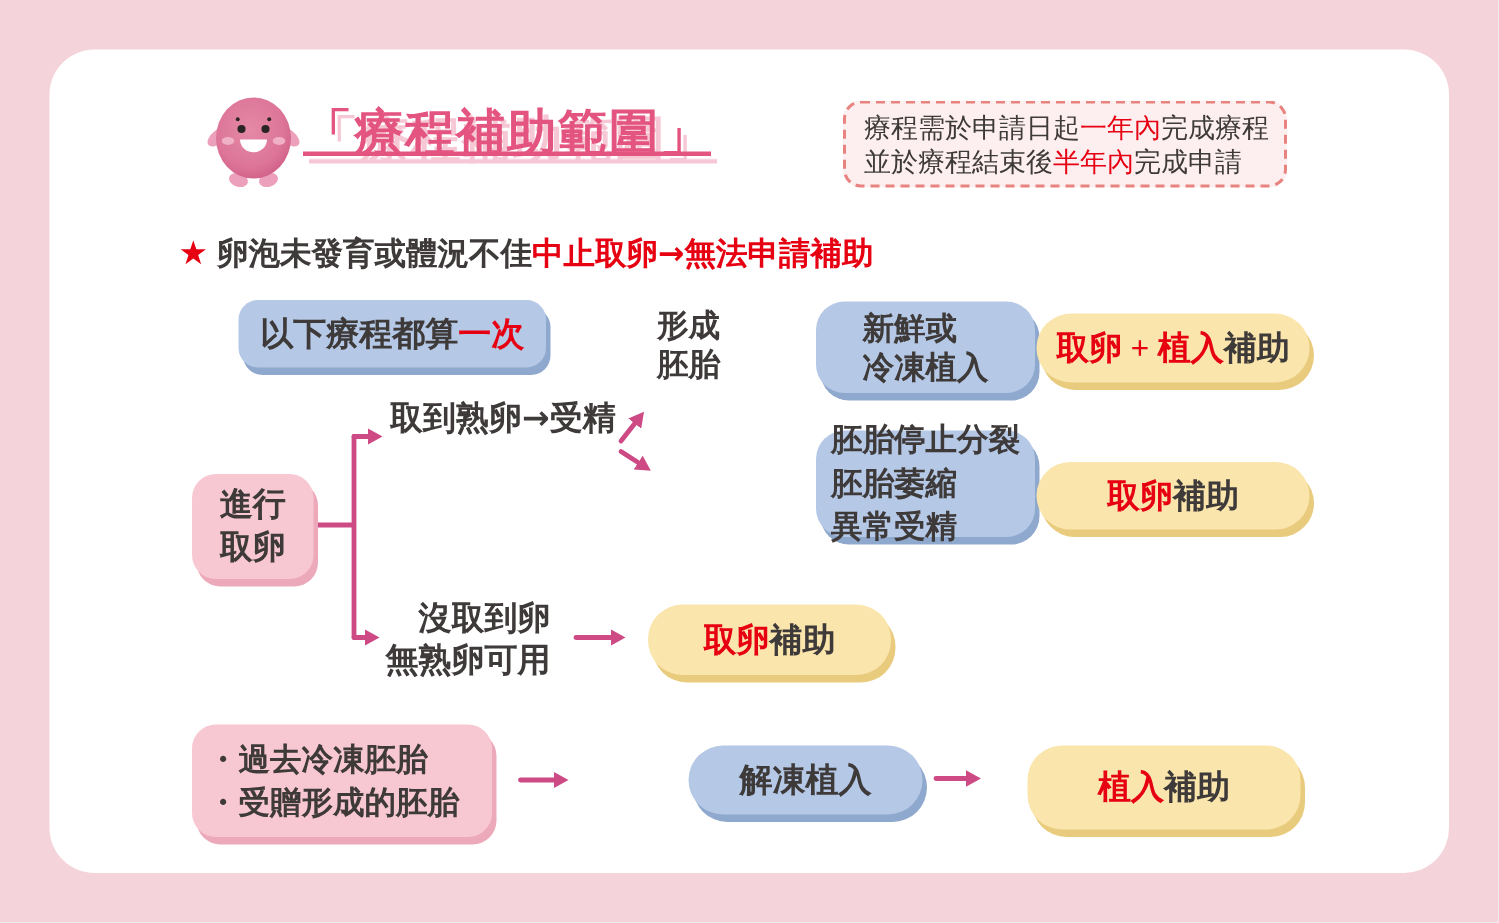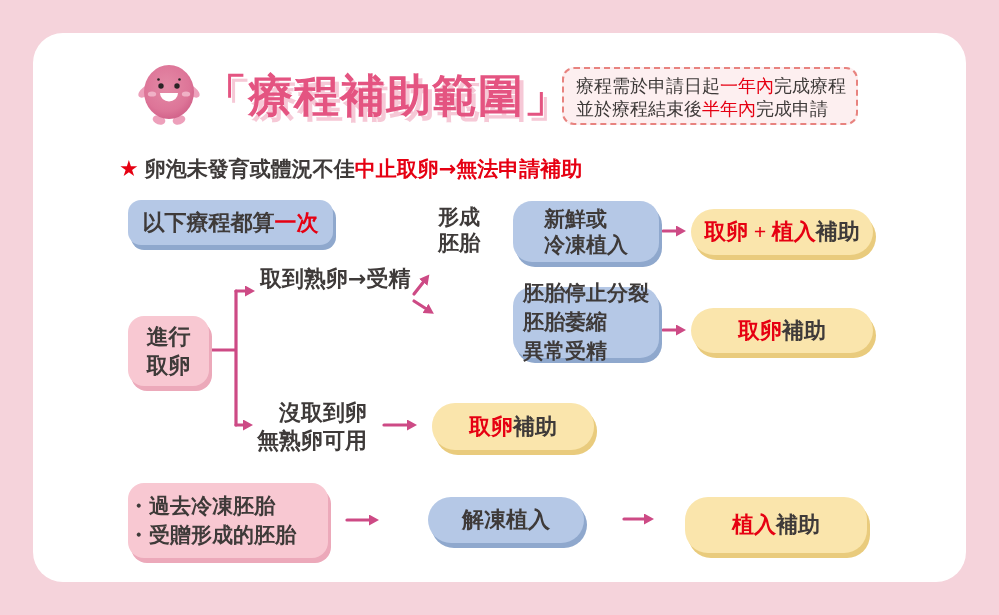--- a/index.html
+++ b/index.html
@@ -8,41 +8,42 @@
   .canvas {
     position:relative; width:999px; height:615px;
     background:var(--background,#f5d3db); overflow:hidden;
   }
   .card {
     position:absolute; left:33px; top:33px; width:933px; height:549px;
     background:var(--card,#ffffff); border-radius:30px;
   }
   .abs { position:absolute; }
   .title {
-    left:202px; top:66px; font-size:45px; font-weight:700; letter-spacing:1px;
+    left:202px; top:66px; font-size:33px; font-weight:700; letter-spacing:1px;
     color:var(--title_pink,#e45481);
     text-shadow:4px 5px 0 var(--title_shadow,#f6c8d6);
     white-space:nowrap;
+    text-decoration:underline;
   }
   .notice {
     left:562px; top:67px; width:296px; height:58px;
     background:var(--notice_fill,#fdeff0);
     border:2px dashed var(--notice_border,#e8837f);
     border-radius:12px; padding:5px 12px;
     font-size:18px; line-height:23px; font-weight:500;
     color:var(--text_dark,#3e3a39); white-space:nowrap;
   }
   .warning { left:119px; top:155px; font-size:21px; font-weight:700; color:var(--text_dark,#3e3a39); white-space:nowrap; }
   .red { color:var(--red,#e60012); }
   .star { color:var(--red,#e60012); font-size:22px; margin-right:6px; }
   .box {
     position:absolute; display:flex; align-items:center; justify-content:center;
     font-weight:700; color:var(--text_dark,#3e3a39); text-align:center;
   }
-  .box-blue   { background:var(--blue_fill,#b5c8e6);  box-shadow:3px 5px 0 var(--blue_shadow,#8fa8cd); }
+  .box-blue   { background:var(--blue_fill,#b5c8e6);  box-shadow:3px 5px 0 var(--blue_shadow,#8fa8cd);margin-left:31px; }
   .box-pink   { background:var(--pink_fill,#f8c8d2);  box-shadow:3px 5px 0 var(--pink_shadow,#eca9ba); }
   .box-yellow { background:var(--yellow_fill,#fae5ac);box-shadow:3px 5px 0 var(--yellow_shadow,#e9cb7d);font-family:Liberation Serif, serif; }
   .lines-left { text-align:left; }
   .lbl { position:absolute; font-weight:700; color:var(--text_dark,#3e3a39); white-space:nowrap; }
   svg.overlay { position:absolute; left:0; top:0; pointer-events:none; }
 </style>
 </head>
 <body>
 
 <div class="canvas">
@@ -153,21 +154,21 @@
   <div class="lbl" style="left:257px; top:399px; font-size:22px; line-height:28px;text-align:right;">
     <div>沒取到卵</div>
     <div>無熟卵可用</div>
   </div>
 
   <div class="box box-yellow" style="left:432px; top:403px; width:162px; height:47px; border-radius:23px; font-size:22px;">
     <span class="red">取卵</span>
       <span>補助</span>
   </div>
 
-  <div class="box box-pink" style="left:128px; top:483px; width:200px; height:75px; border-radius:16px; font-size:21px; line-height:29px; justify-content:flex-start; padding-left:0;">
+  <div class="box box-pink" style="left:128px; top:483px; width:200px; height:75px; border-radius:16px; font-size:21px; line-height:29px; justify-content:flex-start; padding-left:10px;">
     <div class="lines-left">
       <div>・過去冷凍胚胎</div>
       <div>・受贈形成的胚胎</div>
     </div>
   </div>
 
   <div class="box box-blue" style="left:428px; top:497px; width:156px; height:46px; border-radius:23px; font-size:22px;">解凍植入</div>
 
   <div class="box box-yellow" style="left:685px; top:497px; width:182px; height:56px; border-radius:23px; font-size:22px;">
     <span class="red">植入</span>

